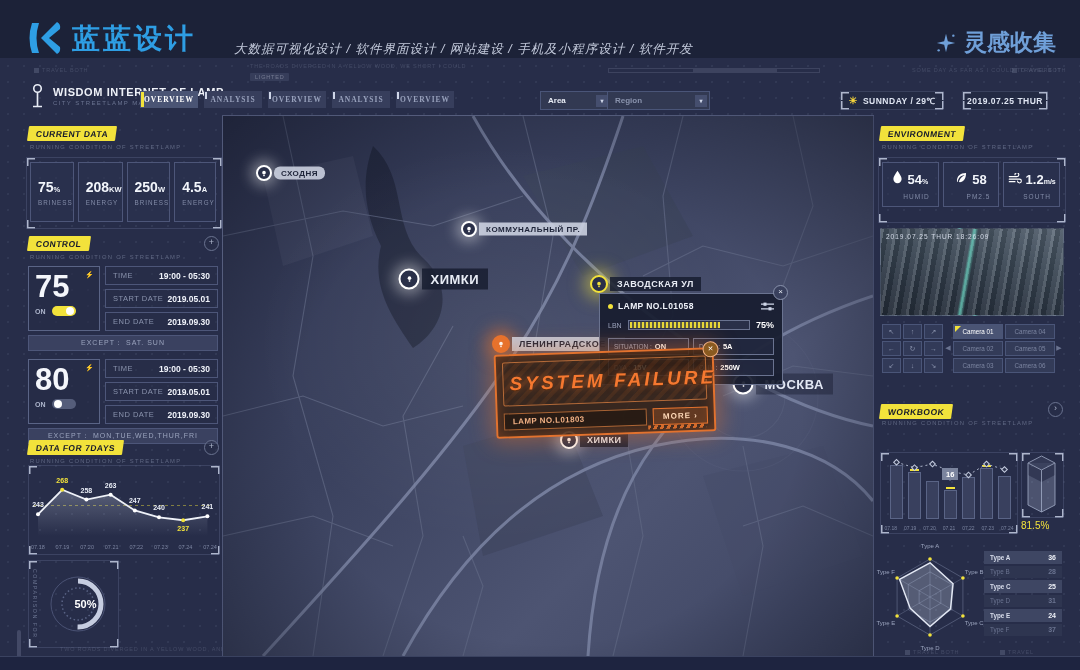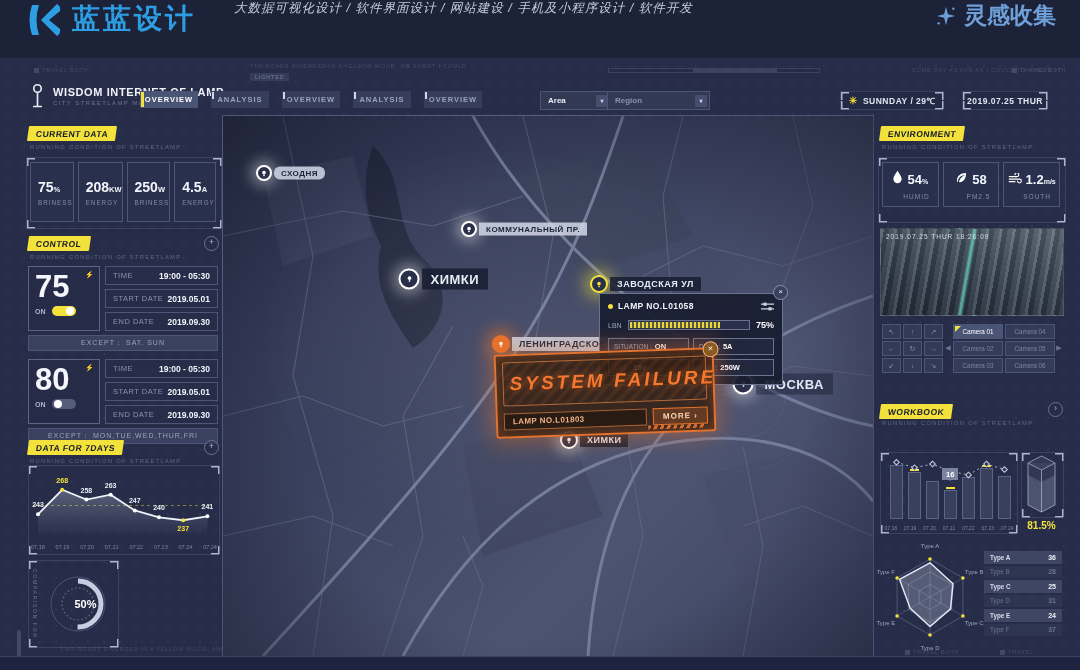--- a/index.html
+++ b/index.html
@@ -1,40 +1,40 @@
 <!DOCTYPE html>
 <html><head>
 <meta charset="utf-8">
 <style>
   html,body{margin:0;padding:0;}
   body{width:1080px;height:670px;position:relative;overflow:hidden;background:#20263e;
        font-family:"Liberation Sans",sans-serif;-webkit-font-smoothing:antialiased;}
   .abs{position:absolute;}
   
-  .banner{position:absolute;top:0;left:0;width:1080px;height:58px;background:#1c2238;display:flex;align-items:flex-start;z-index:50;}
+  .banner{position:absolute;top:0;left:0;width:1080px;height:58px;background:#1c2238;display:flex;align-items:flex-end;z-index:50;}
   .logo-ic{width:40px;height:40px;margin-left:24px;flex:none;}
   .logo-text{color:#2e9ee4;font-size:28px;font-weight:bold;letter-spacing:3px;margin-left:8px;white-space:nowrap;}
   .contact{margin-left:20px;color:#e9edf6;font-size:11.5px;line-height:1.55;white-space:nowrap;}
   .contact .arr{color:#cfd6e8;font-size:8px;letter-spacing:2px;}
   .services{margin-left:38px;color:#c3cadb;font-size:12.5px;font-style:italic;letter-spacing:1px;white-space:nowrap;}
   .collect{margin-left:auto;margin-right:24px;color:#6f9fd8;font-size:23px;font-weight:bold;display:flex;align-items:center;gap:7px;white-space:nowrap;}
   
   .dash{position:absolute;top:58px;left:0;width:1080px;height:612px;background:#272d49;
         background-image:radial-gradient(rgba(160,172,205,.09) 1px,transparent 1.2px);background-size:16px 16px;}
   .decor{position:absolute;font-size:5.5px;color:#8a93ad;opacity:.28;letter-spacing:.8px;white-space:nowrap;}
   .decor .sq{display:inline-block;width:5px;height:5px;background:#8a93ad;margin-right:3px;vertical-align:middle;}
   .decor.badge{background:#4a5170;color:#cfd6e8;padding:1px 5px;opacity:.45;border-radius:1px;}
   .decor.bar{width:210px;height:3px;border:1px solid #8a93ad;opacity:.22;}
   .decor.bar i{display:block;width:40%;height:100%;background:#8a93ad;margin-left:40%;}
   .vslider{left:17px;top:572px;width:4px;height:30px;border-radius:3px;background:rgba(150,160,190,.25);}
   
   .brand{left:30px;top:25px;display:flex;gap:8px;align-items:center;}
   .brand-title{font-size:11px;font-weight:bold;color:#eef1f8;letter-spacing:.6px;}
   .brand-sub{font-size:6px;color:#6a7390;letter-spacing:1.4px;margin-top:2px;}
-  .tabs{left:140px;top:33px;display:flex;gap:13px;}
+  .tabs{left:140px;top:33px;display:flex;gap:6px;font-family:Liberation Serif, serif;}
   .tab{width:58px;height:17px;background:#373e5c;color:#98a1bc;font-size:7.5px;font-weight:bold;letter-spacing:1px;
        display:flex;align-items:center;justify-content:center;position:relative;cursor:pointer;}
   .tab i{position:absolute;left:1px;top:1px;width:2px;height:7px;background:#cfd6e8;}
   .tab.on{background:#4a5474;color:#fff;}
   .tab.on i{background:#f2e23b;width:3px;height:15px;}
   .select{height:17px;background:#323952;border:1px solid #4a5578;display:flex;align-items:center;justify-content:space-between;
           padding:0 2px 0 7px;font-size:8px;font-weight:bold;color:#e8ecf5;cursor:pointer;}
   .select.muted{color:#8a93ad;}
   .select .dd{width:12px;height:12px;background:#454e6e;color:#cfd6e8;font-size:6px;display:flex;align-items:center;justify-content:center;}
   .info-box{height:17px;border:1px solid #5a6486;background:rgba(30,36,58,.35);color:#dfe5f2;font-size:8.5px;font-weight:bold;
@@ -160,21 +160,21 @@
   .wb-stats span{font-size:9.5px;color:#fff;font-weight:bold;}
   .wb-up{color:#f2e23b;font-size:9px;font-weight:bold;}
   .wb-chart{left:880px;top:394px;width:136px;height:80px;}
   .wb-bar{position:absolute;bottom:14px;width:13px;background:rgba(58,65,96,.95);border:1px solid #5a6486;box-sizing:border-box;}
   .wb-bar.hl::before{content:"";position:absolute;left:1px;right:1px;top:-4px;border-top:2px dashed #f2e23b;}
   .wb-dates{position:absolute;left:0;bottom:2px;width:100%;display:flex;justify-content:space-around;}
   .wb-dates span{font-size:5px;color:#7b84a0;}
   .wb-tip{position:absolute;background:#7b849e;color:#fff;font-size:7.5px;font-weight:bold;padding:1.5px 4px;border-radius:0;z-index:3;}
   .wb-tip::after{content:"";position:absolute;left:50%;bottom:-4px;margin-left:-3px;border:3px solid transparent;border-top-color:#7b849e;}
   .cube-box{left:1021px;top:394px;width:41px;height:64px;}
-  .cube-val{left:1021px;top:462px;width:41px;text-align:center;font-size:10px;font-weight:bold;color:#f2e23b;}
+  .cube-val{left:1021px;top:462px;width:41px;text-align:left;font-size:10px;font-weight:normal;color:#f2e23b;}
   .radar-wrap{left:880px;top:487px;width:182px;height:108px;}
   .radar-lab{position:absolute;font-size:6px;color:#9aa3bd;transform:translate(-50%,-50%);white-space:nowrap;}
   .type-row{position:relative;width:78px;height:12.5px;margin-bottom:2px;display:flex;align-items:center;justify-content:space-between;
             padding:0 6px;box-sizing:border-box;cursor:pointer;}
   .type-row.bright{background:#3e4663;}
   .type-row.dim{background:#2e3550;}
   .type-row b{font-size:6.3px;font-weight:bold;color:#d7dcea;}
   .type-row.dim b{color:#6a7390;font-weight:normal;}
   .type-row span{font-size:7px;font-weight:bold;color:#eef1f8;}
   .type-row.dim span{color:#6a7390;}

